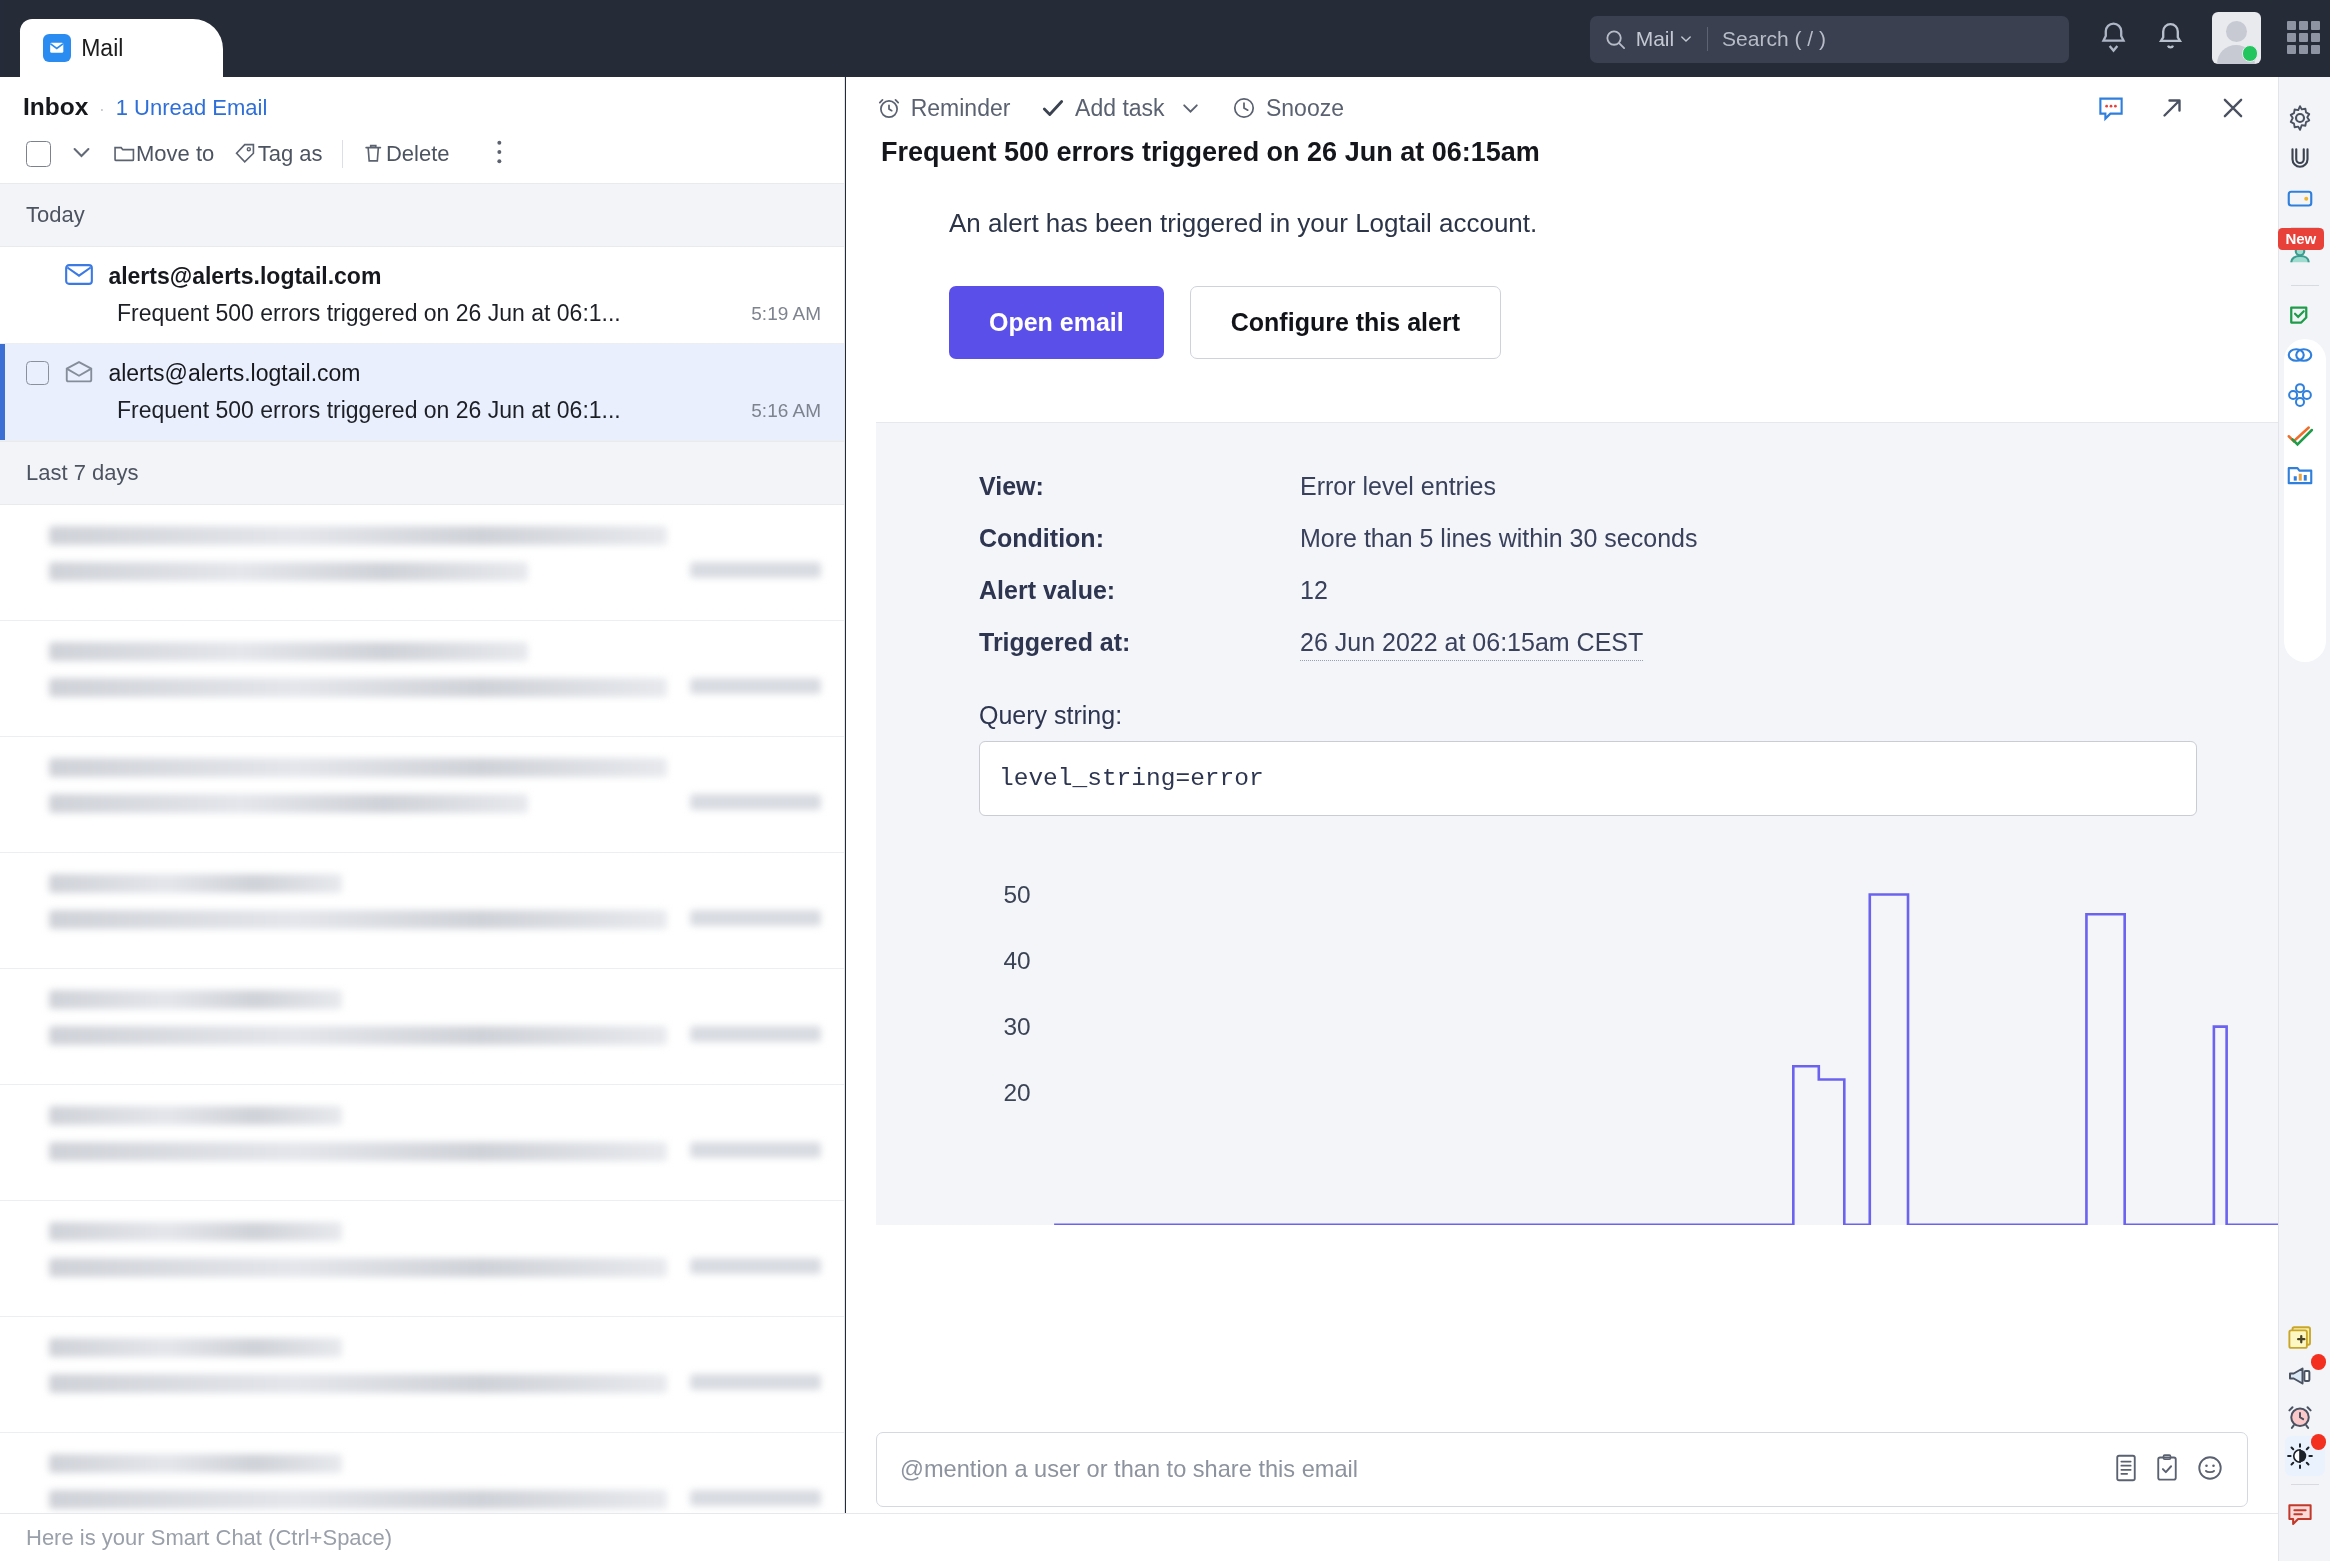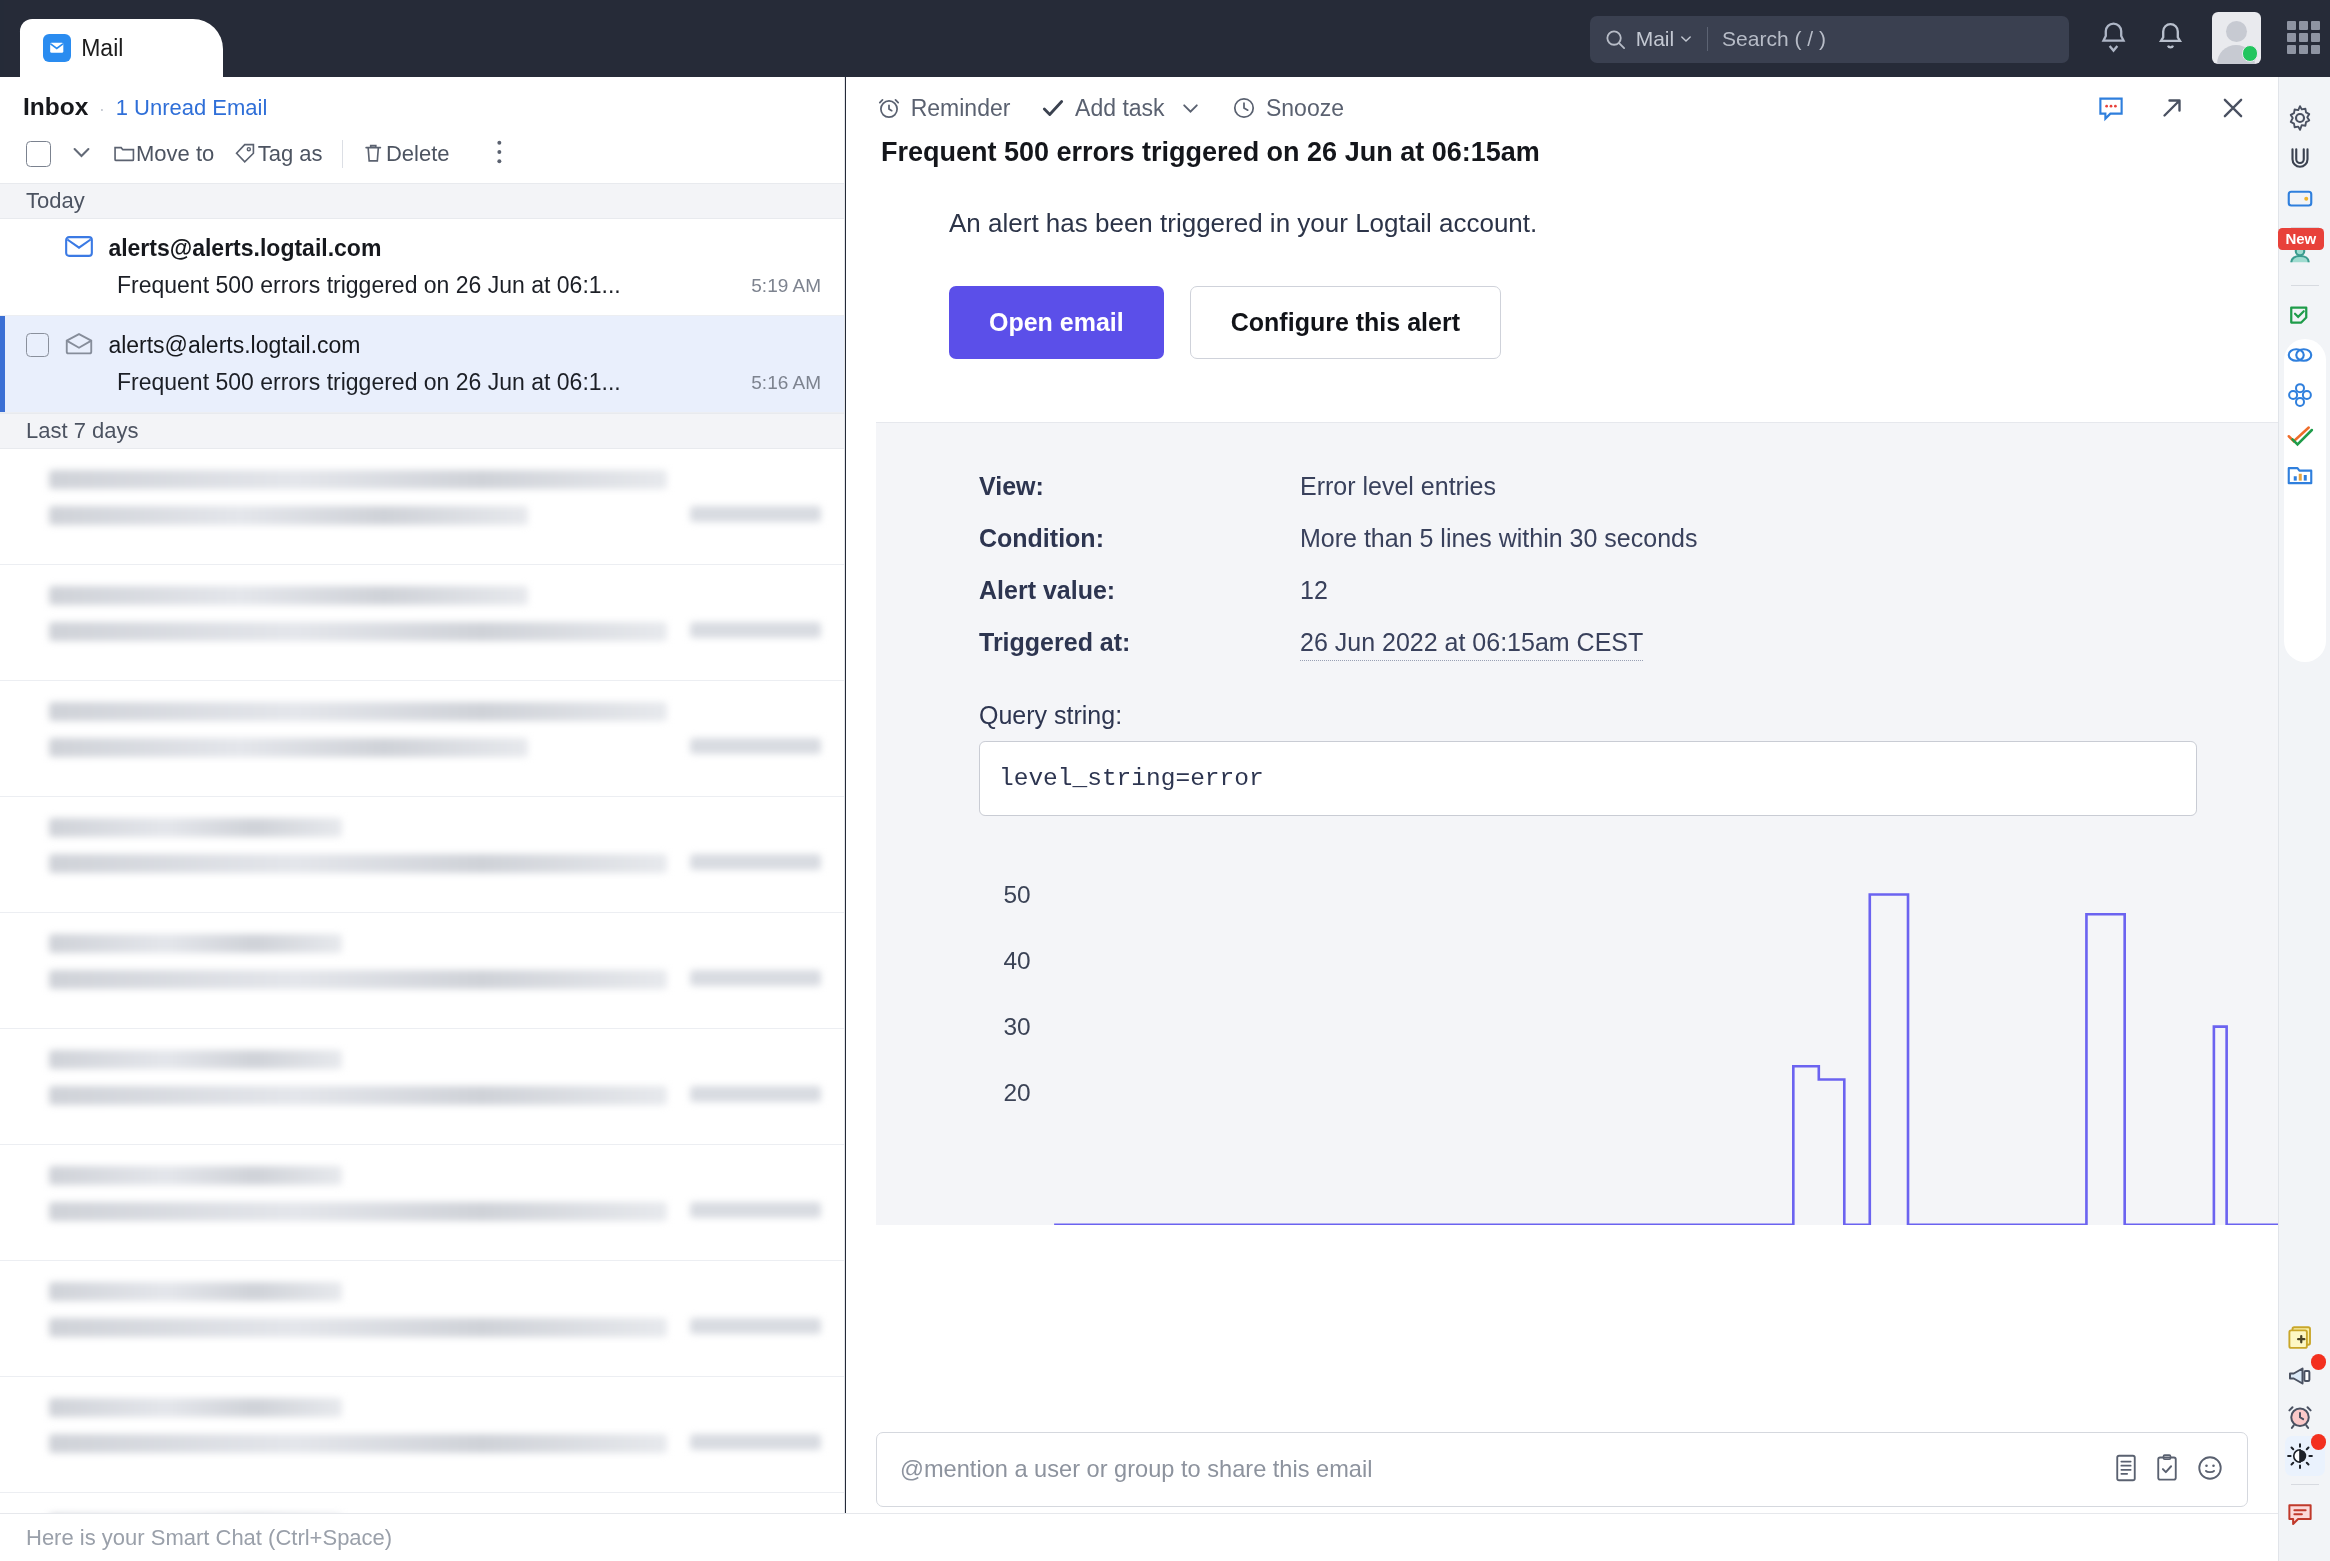--- a/index.html
+++ b/index.html
@@ -64,21 +64,21 @@
   .list-title { font-size: 24.5px; font-weight: 700; color: #17181c; }
   .list-sep { color:#c8ccd4; font-size: 19px; }
   .list-unread { font-size: 22px; color: #2f6fd8; cursor:pointer; }
 
   .list-toolbar { display:flex; align-items:center; gap: 19px; padding: 12.2px 23px 14px 26px; }
   .tb-item { display:flex; align-items:center; gap:0; color:#4d5461; font-size:22px; cursor:pointer; }
   .tb-div { width:0.9px; height:28px; background:#dcdfe5; }
   .tb-check { width:24.5px; height:26px; border:1.7px solid #7b828f; border-radius:4.4px; }
 
   .group-head {
-    background:#f3f4f7; padding: 4px 26px; font-size: 22px; color:#4c5361;
+    background:#f3f4f7; padding: 18px 26px; font-size: 22px; color:#4c5361;
     border-top:0.9px solid #e8eaee; border-bottom:0.9px solid #e8eaee;
   }
   .mail-row { position:relative; padding: 15.7px 23px 15.7px 26px; border-bottom:0.9px solid #eceef2; cursor:pointer; }
   .mail-row.selected { background:#e9effc; }
   .mail-row.selected::before { content:""; position:absolute; left:0; top:0; bottom:0; width:5.2px; background:#3b6fd4; }
   .mail-top { display:flex; align-items:center; gap:15.7px; }
   .mail-cb { width:23px; height:24.5px; border:1.7px solid #8a909c; border-radius:4.4px; flex:0 0 auto; }
   .mail-cb.hidden { visibility:hidden; }
   .mail-sender { font-size: 23px; color:#16181d; }
   .mail-sender.unread { font-weight:700; }
@@ -458,21 +458,21 @@
             <text x="28" y="213.0909090909091" font-size="28" fill="#3b4356" font-family="&quot;Liberation Sans&quot;, sans-serif">30</text>
             <text x="28" y="288.72727272727275" font-size="28" fill="#3b4356" font-family="&quot;Liberation Sans&quot;, sans-serif">20</text>
             <path d="M86,430 L888.45,430 L888.45,430 L917.6299999999999,430 L917.6299999999999,430 L932.2199999999999,430 L932.2199999999999,248.47272727272727 L946.81,248.47272727272727 L946.81,248.47272727272727 L961.4,248.47272727272727 L961.4,263.6 L975.99,263.6 L975.99,263.6 L990.58,263.6 L990.58,430 L1005.17,430 L1005.17,430 L1019.76,430 L1019.76,51.81818181818182 L1034.35,51.81818181818182 L1034.35,51.81818181818182 L1048.94,51.81818181818182 L1048.94,51.81818181818182 L1063.5300000000002,51.81818181818182 L1063.5300000000002,430 L1078.1200000000001,430 L1078.1200000000001,430 L1092.71,430 L1092.71,430 L1107.3,430 L1107.3,430 L1253.2,430 L1253.2,430 L1267.7900000000002,430 L1267.7900000000002,74.5090909090909 L1282.3799999999999,74.5090909090909 L1282.3799999999999,74.5090909090909 L1296.97,74.5090909090909 L1296.97,74.5090909090909 L1311.56,74.5090909090909 L1311.56,430 L1326.1499999999999,430 L1326.1499999999999,430 L1340.74,430 L1340.74,430 L1399.1000000000001,430 L1399.1000000000001,430 L1413.69,430 L1413.69,203.0909090909091 L1428.28,203.0909090909091 L1428.28,430 L1545,430 L1545,430" fill="none" stroke="#6b63f0" stroke-width="3"></path>
           </svg>
       </div>
     </div>
   </div>
 
   <div class="compose">
     <div class="compose-box">
-      <span class="compose-ph">@mention a user or group to share this email</span>
+      <span class="compose-ph">@mention a user or than to share this email</span>
       <span class="compose-ic">
         <svg width="26" height="28" viewBox="0 0 22 24">
             <rect x="3.5" y="1.5" width="15" height="21" rx="1.6" stroke="#5a6170" stroke-width="1.6" fill="none"></rect>
             <path d="M7 6.5h8M7 10h8M7 13.5h8M7 17h5" stroke="#5a6170" stroke-width="1.5" stroke-linecap="round"></path>
           </svg>
       </span>
       <span class="compose-ic">
         <svg width="26" height="28" viewBox="0 0 22 24">
             <rect x="3.5" y="3" width="15" height="19" rx="1.6" stroke="#5a6170" stroke-width="1.6" fill="none"></rect>
             <rect x="8" y="1" width="6" height="3.5" rx="1" stroke="#5a6170" stroke-width="1.4" fill="none"></rect>

